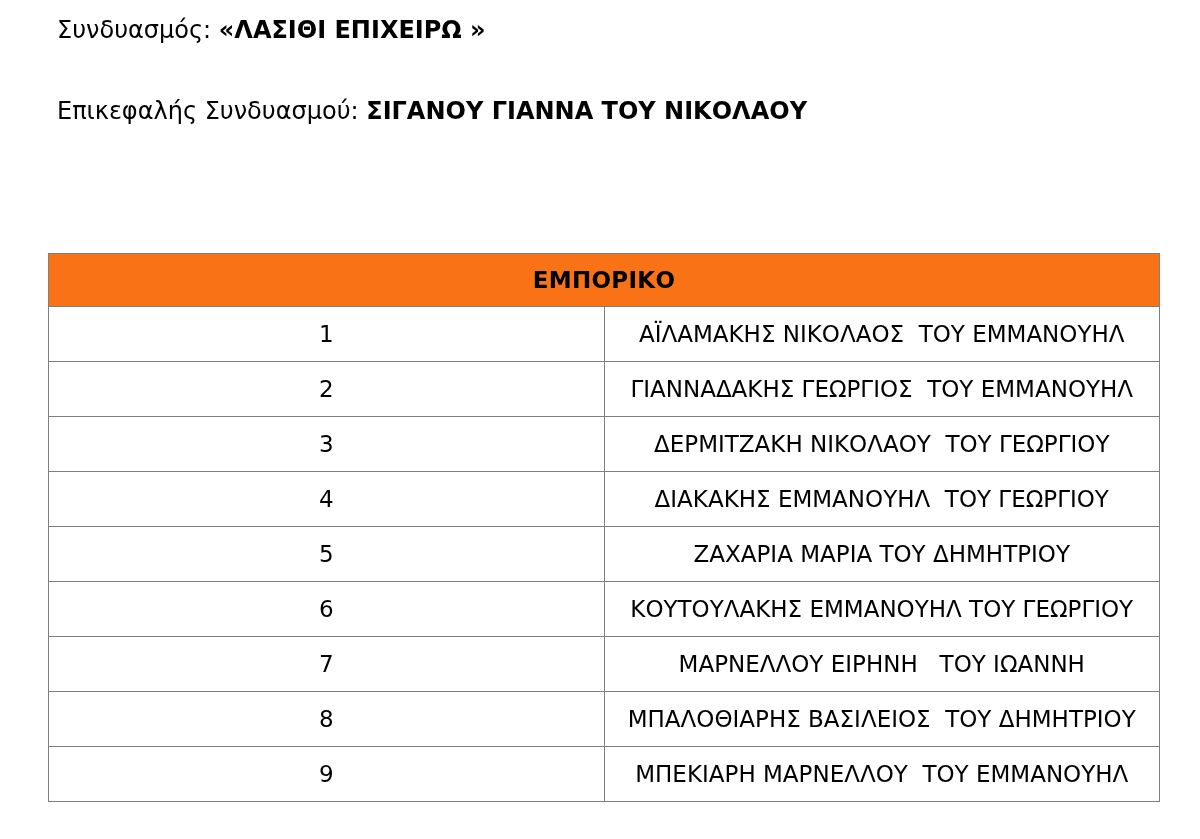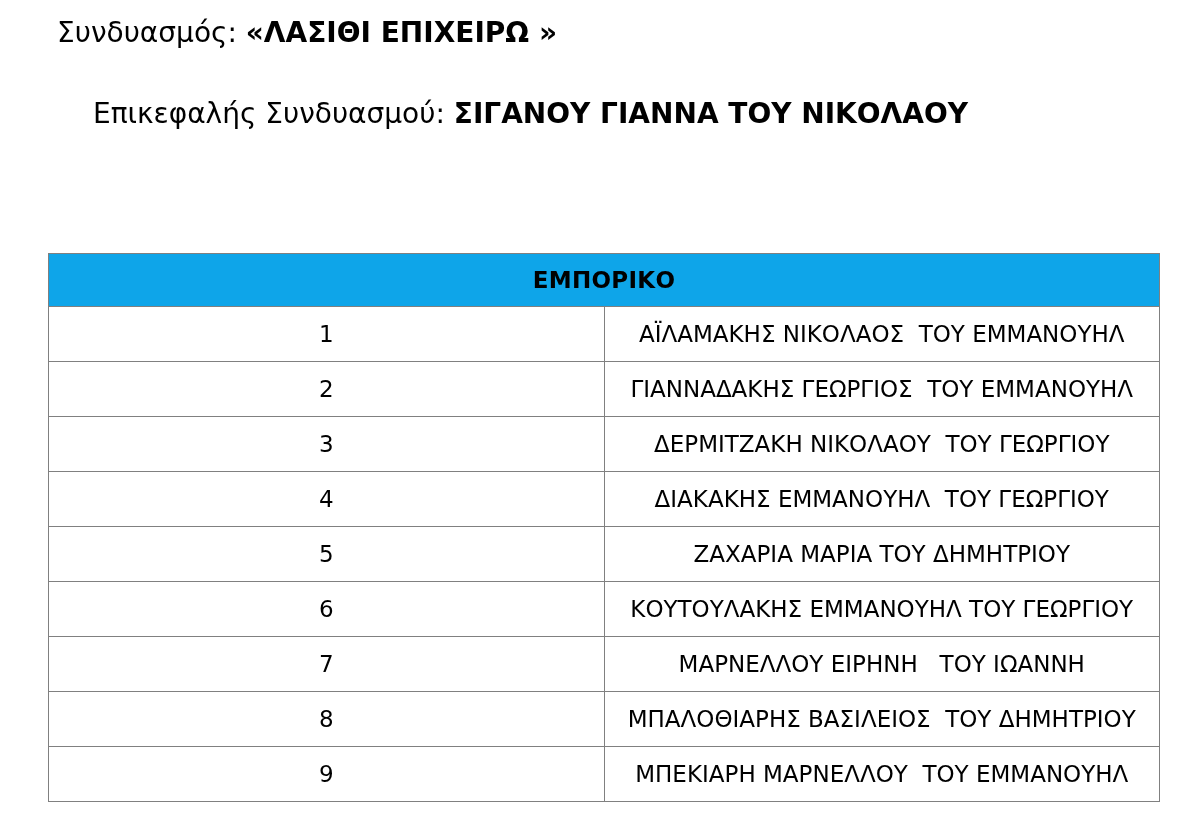--- a/index.html
+++ b/index.html
@@ -17,58 +17,57 @@
     overflow: hidden;
   }
   .page {
     position: relative;
     width: 1200px;
     height: 839px;
     box-sizing: border-box;
   }
   .heading-line {
     position: absolute;
-    font-size: 28px;
+    font-size: 24px;
     line-height: 1.2;
     white-space: nowrap;
   }
   .heading-line .lbl {
     font-weight: 400;
   }
   .heading-line .val {
     font-weight: 700;
   }
   #line-combination {
     left: 57px;
     top: 16px;
   }
   #line-leader {
     left: 57px;
     top: 97px;
-    margin-left: 36px;
   }
   table.roster {
     position: absolute;
     left: 48px;
     top: 253px;
     width: 1112px;
     border-collapse: collapse;
     table-layout: fixed;
   }
   table.roster th,
   table.roster td {
     border: 1px solid #808080;
     padding: 0;
     height: 54px;
     vertical-align: middle;
     font-size: 23px;
     font-weight: 400;
   }
   table.roster thead th {
-    background: #0ea5e9;
+    background: #f97316;
     text-align: center;
     font-weight: 700;
     font-size: 23px;
     letter-spacing: 0.3px;
     height: 52px;
   }
   td.num {
     width: 168px;
     text-align: center;
   }

